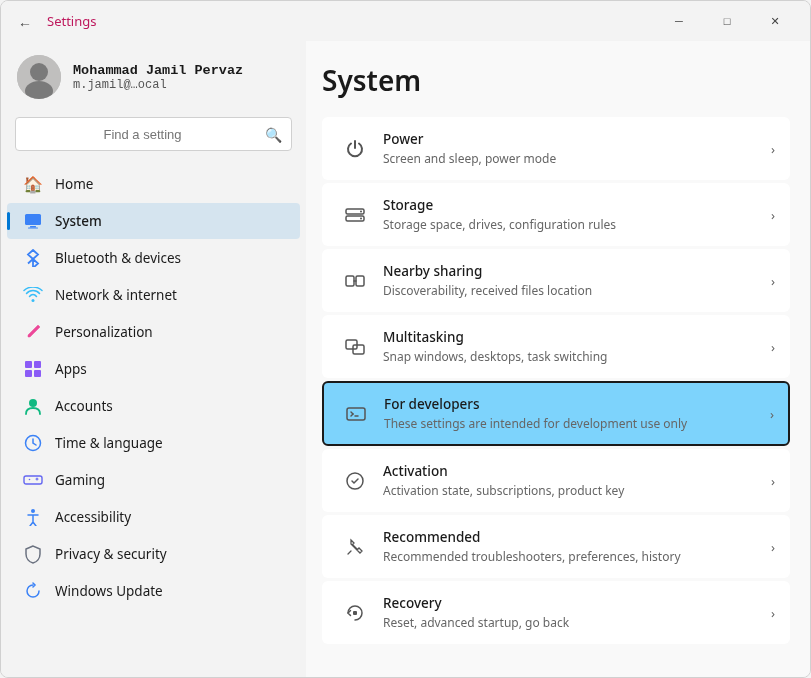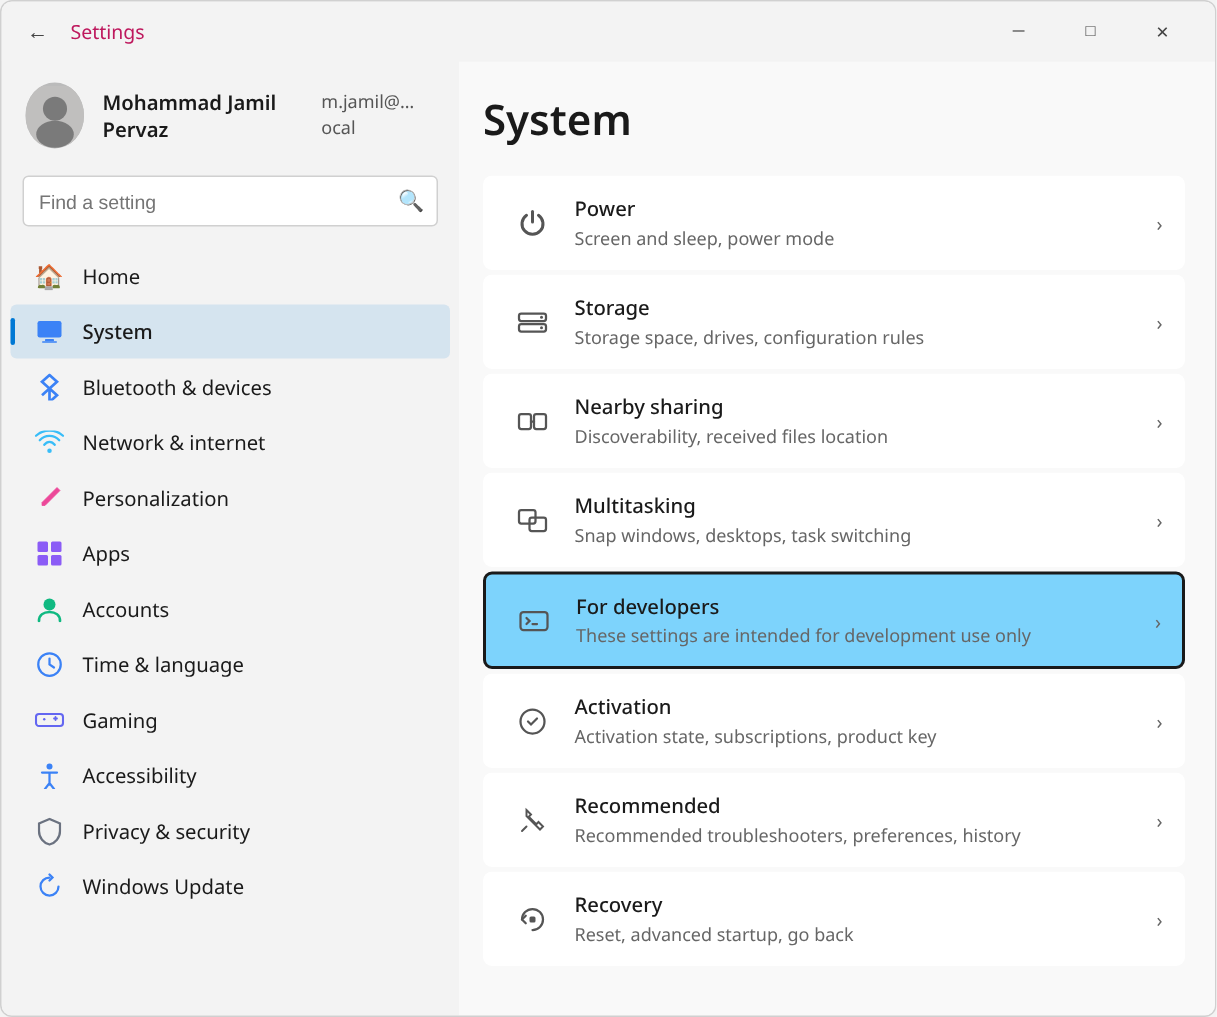--- a/index.html
+++ b/index.html
@@ -96,38 +96,39 @@
       width: 44px;
       height: 44px;
       background: #bbb;
       border-radius: 50%;
       display: flex;
       align-items: center;
       justify-content: center;
       overflow: hidden;
     }
     .avatar svg { width: 44px; height: 44px; }
-    .user-info { display: flex; flex-direction: row; }
+    .user-info { display: flex; flex-direction: column; font-family: Liberation Mono, monospace; }
     .user-name { font-size: 13.5px; font-weight: 600; color: #1a1a1a; }
     .user-email { font-size: 12px; color: #555; }
 
     .search-box {
       margin: 0 14px 14px;
       position: relative;
     }
     .search-input {
       width: 100%;
       height: 34px;
       border: 1px solid #d0d0d0;
       border-radius: 4px;
       background: white;
       padding: 0 32px 0 10px;
       font-size: 13px;
       color: #444;
       outline: none;
+      text-align: center;
     }
     .search-icon {
       position: absolute;
       right: 9px;
       top: 50%;
       transform: translateY(-50%);
       color: #666;
       font-size: 14px;
     }
 

